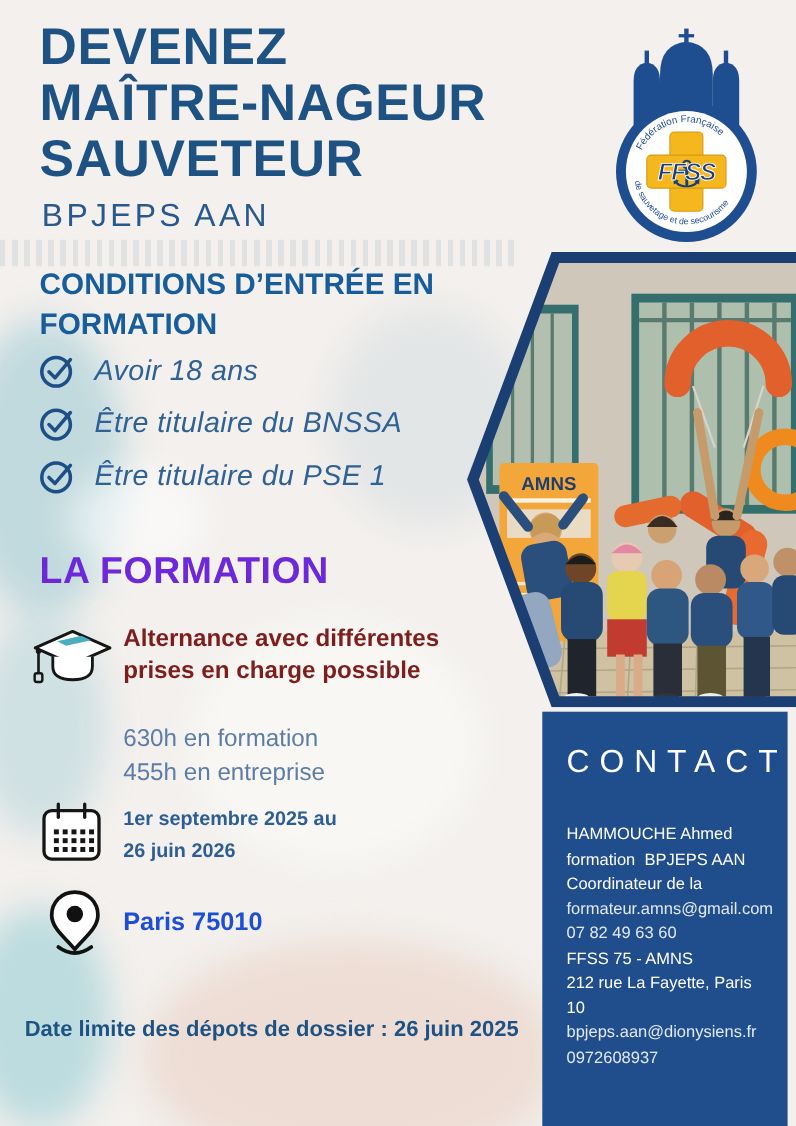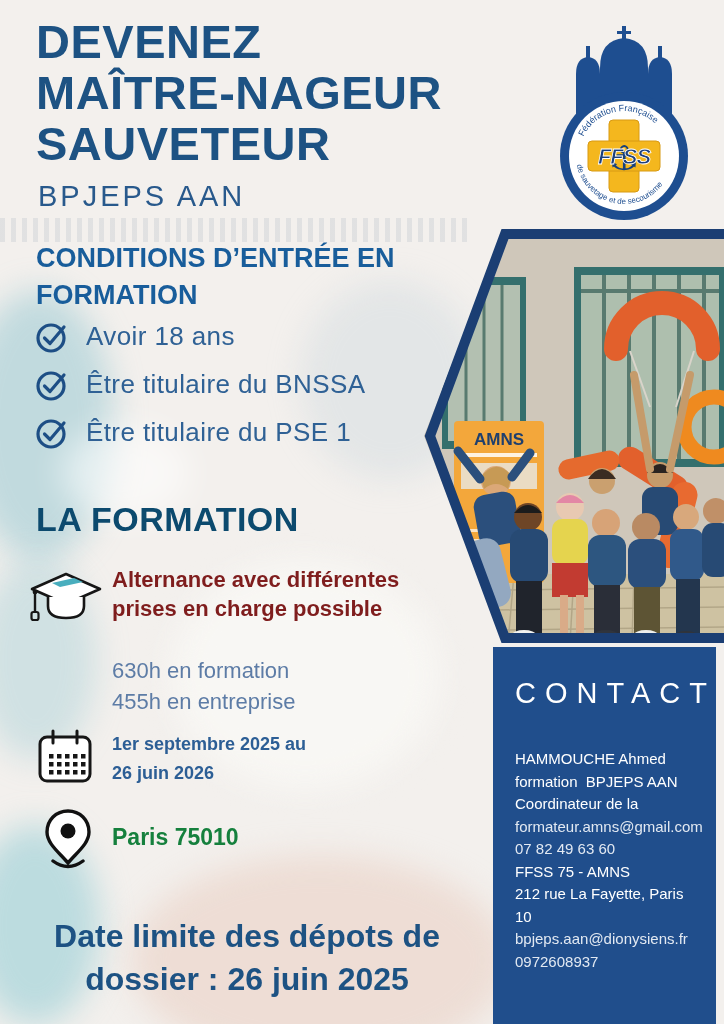--- a/index.html
+++ b/index.html
@@ -30,51 +30,51 @@
   .subtitle {
     position:absolute; left:38px; top:180px; color:#28598c;
     font-size:29px; font-weight:400; letter-spacing:3px;
   }
   
   .cond-heading {
     position:absolute; left:36px; top:240px; width:430px; color:#185d9b;
     font-size:27px; line-height:37px; font-weight:700;
   }
   .checklist { position:absolute; left:34px; top:312px; list-style:none; }
-  .check-row { display:flex; align-items:center; gap:16px; height:48px; }
+  .check-row { display:flex; align-items:center; gap:16px; height:48px;font-style:italic; }
   .check-label { color:#2f6195; font-size:26px; letter-spacing:.4px; }
   
   .formation-heading {
-    position:absolute; left:36px; top:500px; color:#0c4a6e;
+    position:absolute; left:36px; top:500px; color:#6d28d9;
     font-size:34px; font-weight:700; letter-spacing:.5px;
   }
   .f-icon { position:absolute; }
   .f-grad { left:26px; top:570px; }
   .f-cal  { left:36px; top:728px; }
   .f-pin  { left:40px; top:808px; }
   .alt-bold {
     position:absolute; left:112px; top:565px; width:300px; color:#7f1d1d;
     font-size:22px; line-height:29px; font-weight:700;
   }
   .alt-light {
     position:absolute; left:112px; top:655px; color:#5d7ca6;
     font-size:22px; line-height:31px; font-weight:400;
   }
   .dates {
     position:absolute; left:112px; top:730px; width:215px; color:#2c5e95;
     font-size:18px; line-height:29px; font-weight:700;
   }
   .loc {
-    position:absolute; left:112px; top:824px; color:#15803d;
+    position:absolute; left:112px; top:824px; color:#1d4ed8;
     font-size:23px; font-weight:700;
   }
   
   .deadline {
     position:absolute; left:8px; top:915px; width:478px; text-align:center;
-    color:#1d5283; font-size:32px; line-height:43px; font-weight:700;
+    color:#1d5283; font-size:20px; line-height:43px; font-weight:700;
   }
   
   .hex { position:absolute; left:424px; top:229px; }
   
   .logo { position:absolute; left:548px; top:22px; }
   
   .contact {
     position:absolute; left:493px; top:647px; width:223px; height:377px;
     background:#204e8c; color:#ffffff; padding:30px 14px 0 22px;
   }

